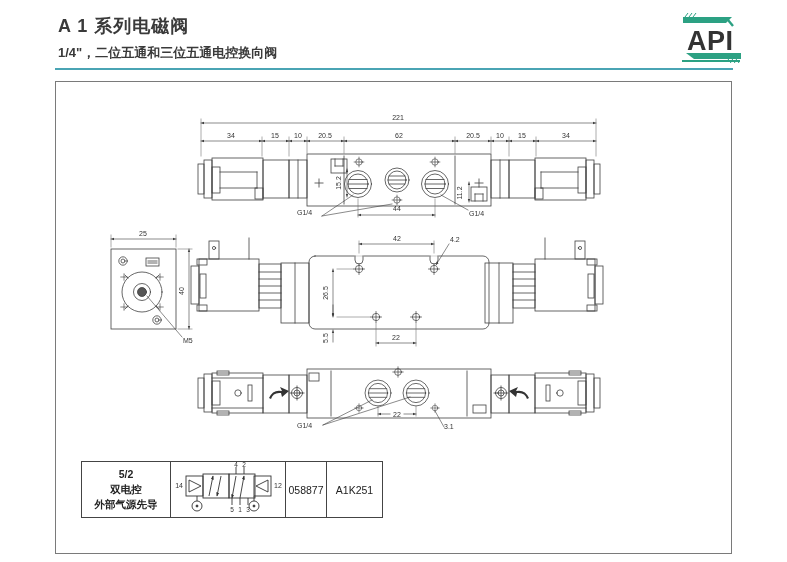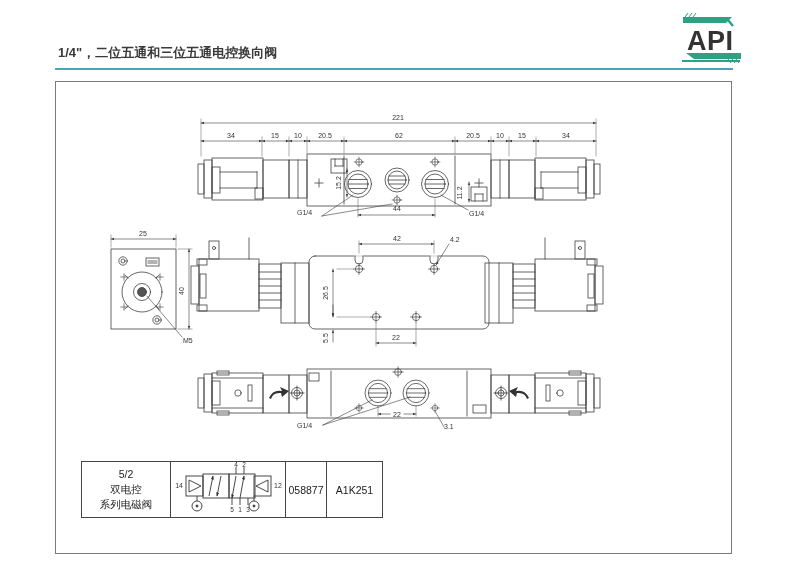--- a/index.html
+++ b/index.html
@@ -11,28 +11,29 @@
   .rule{position:absolute;left:55px;top:68px;width:678px;height:2px;background:#4aa4b4;}
   .logo{position:absolute;left:680px;top:12px;width:64px;height:52px;}
   .panel{position:absolute;left:55px;top:81px;width:675px;height:471px;border:1.4px solid #7a7a7a;background:#fff;}
   .panel svg.draw{position:absolute;left:0;top:0;}
   
   .spec{position:absolute;left:25px;top:379px;border-collapse:collapse;table-layout:fixed;}
   .spec td,.spec th{border:1px solid #444;padding:0;text-align:center;vertical-align:middle;
         font-family:"Liberation Sans",sans-serif;}
   .spec th{background:#c2dfd0;font-size:11px;font-weight:bold;color:#222;height:22px;}
   .spec td{height:54px;font-size:10.5px;color:#222;}
-  .fn div{line-height:15px;font-weight:normal;}
+  .fn div{line-height:15px;font-weight:bold;}
   svg text{fill:#333;stroke:none;font-family:"Liberation Sans",sans-serif;}
 </style>
 </head>
 <body>
 
 <div class="page">
 
+  <div class="title">A 1 系列电磁阀</div>
   <div class="subtitle">1/4"，二位五通和三位五通电控换向阀</div>
   <div class="rule"></div>
 
   <svg class="logo" viewBox="0 0 64 52">
     <g fill="#2ca183" stroke="none">
       <polygon points="3,5 52,5 46,11 3,11"></polygon>
       <polygon points="6,41 61,41 61,47 14,47"></polygon>
     </g>
     <g stroke="#2ca183" stroke-width="1">
       <line x1="5" y1="5" x2="8" y2="1"></line>
@@ -327,21 +328,21 @@
           <col style="width:89px">
           <col style="width:115px">
           <col style="width:41px">
           <col style="width:56px">
         </colgroup>
       <tbody>
       <tr>
         <td class="fn">
           <div>5/2</div>
           <div>双电控</div>
-          <div>系列电磁阀</div>
+          <div>外部气源先导</div>
         </td>
         <td>
           <svg width="113" height="53" viewBox="0 0 113 53">
             <g stroke="#333" stroke-width="0.9" fill="none">
               <rect x="14" y="14" width="17" height="20"></rect>
               <rect x="82" y="14" width="17" height="20"></rect>
               <rect x="31" y="12" width="26" height="24"></rect>
               <rect x="57" y="12" width="26" height="24"></rect>
               <polygon points="17,18 17,30 29,24"></polygon>
               <polygon points="96,18 96,30 84,24"></polygon>

